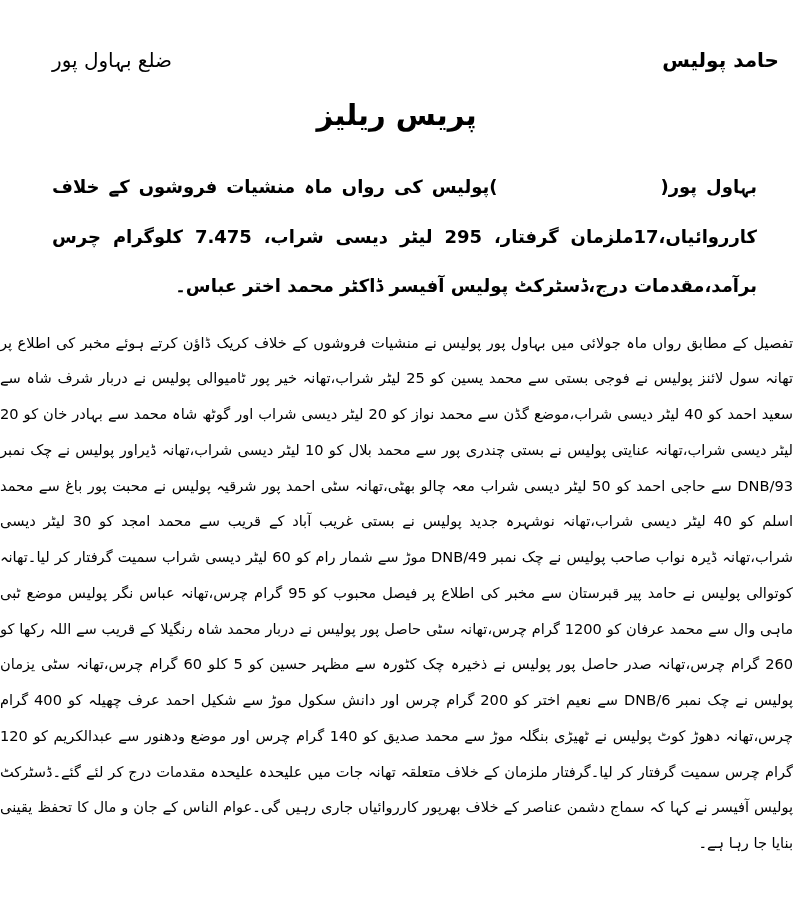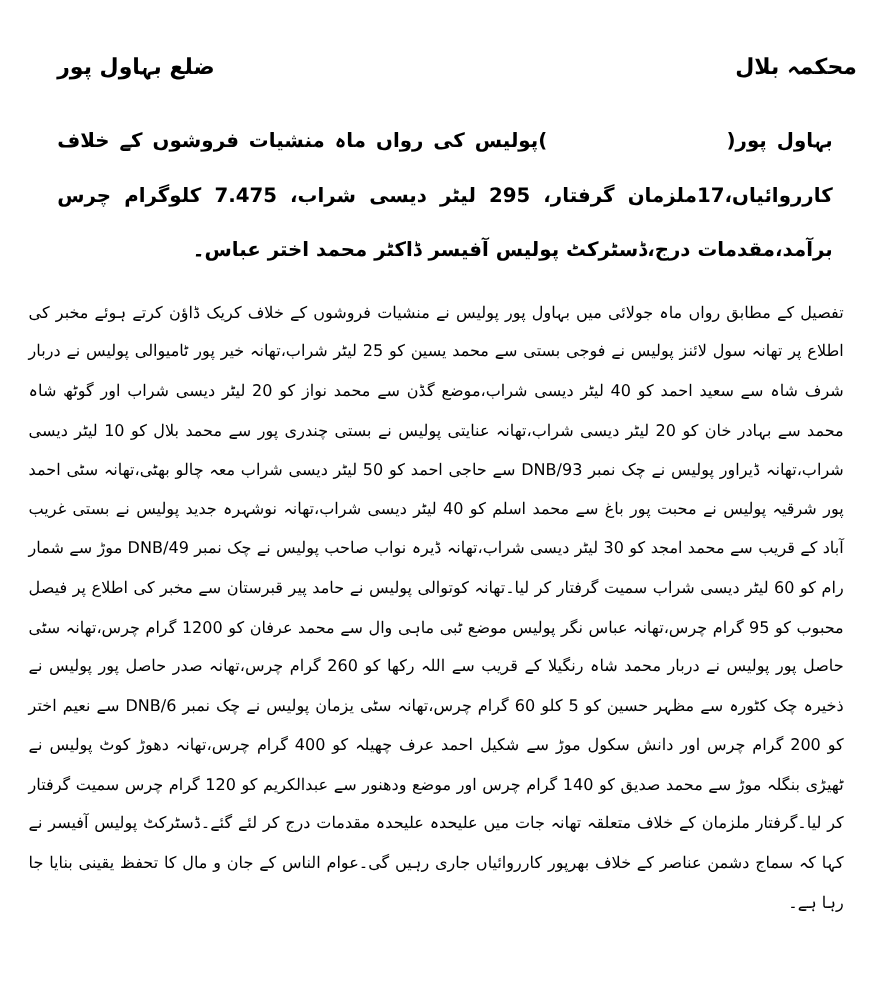--- a/index.html
+++ b/index.html
@@ -27,56 +27,57 @@
     padding-right: 14px;
     padding-left: 52px;
   }
   .doc-header .org-label {
     font-size: 20px;
     font-weight: bold;
     line-height: 1.4;
   }
   .doc-header .district-label {
     font-size: 20px;
-    font-weight: bold;
+    font-weight: normal;
     line-height: 1.4;
   }
   .doc-title {
     margin: 24px 0 0 0;
     text-align: center;
     font-size: 29px;
     font-weight: bold;
     letter-spacing: 1px;
   }
   .headline {
     margin: 30px 0 0 16px;
     padding: 0 36px;
     font-size: 18px;
     font-weight: bold;
     line-height: 2.75;
     text-align: justify;
     text-align-last: right;
   }
   .body-text {
     margin: 14px 0 0 0;
-    padding: 0 26px;
+    padding: 0 0;
     font-size: 14.6px;
     line-height: 2.45;
     text-align: justify;
     text-align-last: right;
   }
 </style>
 </head>
 <body>
 
 <div class="page">
 
   <div class="doc-header">
-    <span class="org-label">محکمہ بلال</span>
+    <span class="org-label">حامد پولیس</span>
     <span class="district-label">ضلع بہاول پور</span>
   </div>
 
+  <h1 class="doc-title">پریس ریلیز</h1>
 
   <p class="headline">بہاول پور(&nbsp;&nbsp;&nbsp;&nbsp;&nbsp;&nbsp;&nbsp;&nbsp;&nbsp;&nbsp;&nbsp;&nbsp;&nbsp;&nbsp;&nbsp;&nbsp;&nbsp;&nbsp;)پولیس کی رواں ماہ منشیات فروشوں کے خلاف کارروائیاں،17ملزمان گرفتار، 295 لیٹر دیسی شراب، 7.475 کلوگرام چرس برآمد،مقدمات درج،ڈسٹرکٹ پولیس آفیسر ڈاکٹر محمد اختر عباس۔</p>
 
   <p class="body-text">تفصیل کے مطابق رواں ماہ جولائی میں بہاول پور پولیس نے منشیات فروشوں کے خلاف کریک ڈاؤن کرتے ہوئے مخبر کی اطلاع پر تھانہ سول لائنز پولیس نے فوجی بستی سے محمد یسین کو 25 لیٹر شراب،تھانہ خیر پور ٹامیوالی پولیس نے دربار شرف شاہ سے سعید احمد کو 40 لیٹر دیسی شراب،موضع گڈن سے محمد نواز کو 20 لیٹر دیسی شراب اور گوٹھ شاہ محمد سے بہادر خان کو 20 لیٹر دیسی شراب،تھانہ عنایتی پولیس نے بستی چندری پور سے محمد بلال کو 10 لیٹر دیسی شراب،تھانہ ڈیراور پولیس نے چک نمبر 93/DNB سے حاجی احمد کو 50 لیٹر دیسی شراب معہ چالو بھٹی،تھانہ سٹی احمد پور شرقیہ پولیس نے محبت پور باغ سے محمد اسلم کو 40 لیٹر دیسی شراب،تھانہ نوشہرہ جدید پولیس نے بستی غریب آباد کے قریب سے محمد امجد کو 30 لیٹر دیسی شراب،تھانہ ڈیرہ نواب صاحب پولیس نے چک نمبر 49/DNB موڑ سے شمار رام کو 60 لیٹر دیسی شراب سمیت گرفتار کر لیا۔تھانہ کوتوالی پولیس نے حامد پیر قبرستان سے مخبر کی اطلاع پر فیصل محبوب کو 95 گرام چرس،تھانہ عباس نگر پولیس موضع ٹبی ماہی وال سے محمد عرفان کو 1200 گرام چرس،تھانہ سٹی حاصل پور پولیس نے دربار محمد شاہ رنگیلا کے قریب سے اللہ رکھا کو 260 گرام چرس،تھانہ صدر حاصل پور پولیس نے ذخیرہ چک کٹورہ سے مظہر حسین کو 5 کلو 60 گرام چرس،تھانہ سٹی یزمان پولیس نے چک نمبر 6/DNB سے نعیم اختر کو 200 گرام چرس اور دانش سکول موڑ سے شکیل احمد عرف چھیلہ کو 400 گرام چرس،تھانہ دھوڑ کوٹ پولیس نے ٹھیڑی بنگلہ موڑ سے محمد صدیق کو 140 گرام چرس اور موضع ودھنور سے عبدالکریم کو 120 گرام چرس سمیت گرفتار کر لیا۔گرفتار ملزمان کے خلاف متعلقہ تھانہ جات میں علیحدہ علیحدہ مقدمات درج کر لئے گئے۔ڈسٹرکٹ پولیس آفیسر نے کہا کہ سماج دشمن عناصر کے خلاف بھرپور کارروائیاں جاری رہیں گی۔عوام الناس کے جان و مال کا تحفظ یقینی بنایا جا رہا ہے۔</p>
 
 </div>
 
 </body></html>

